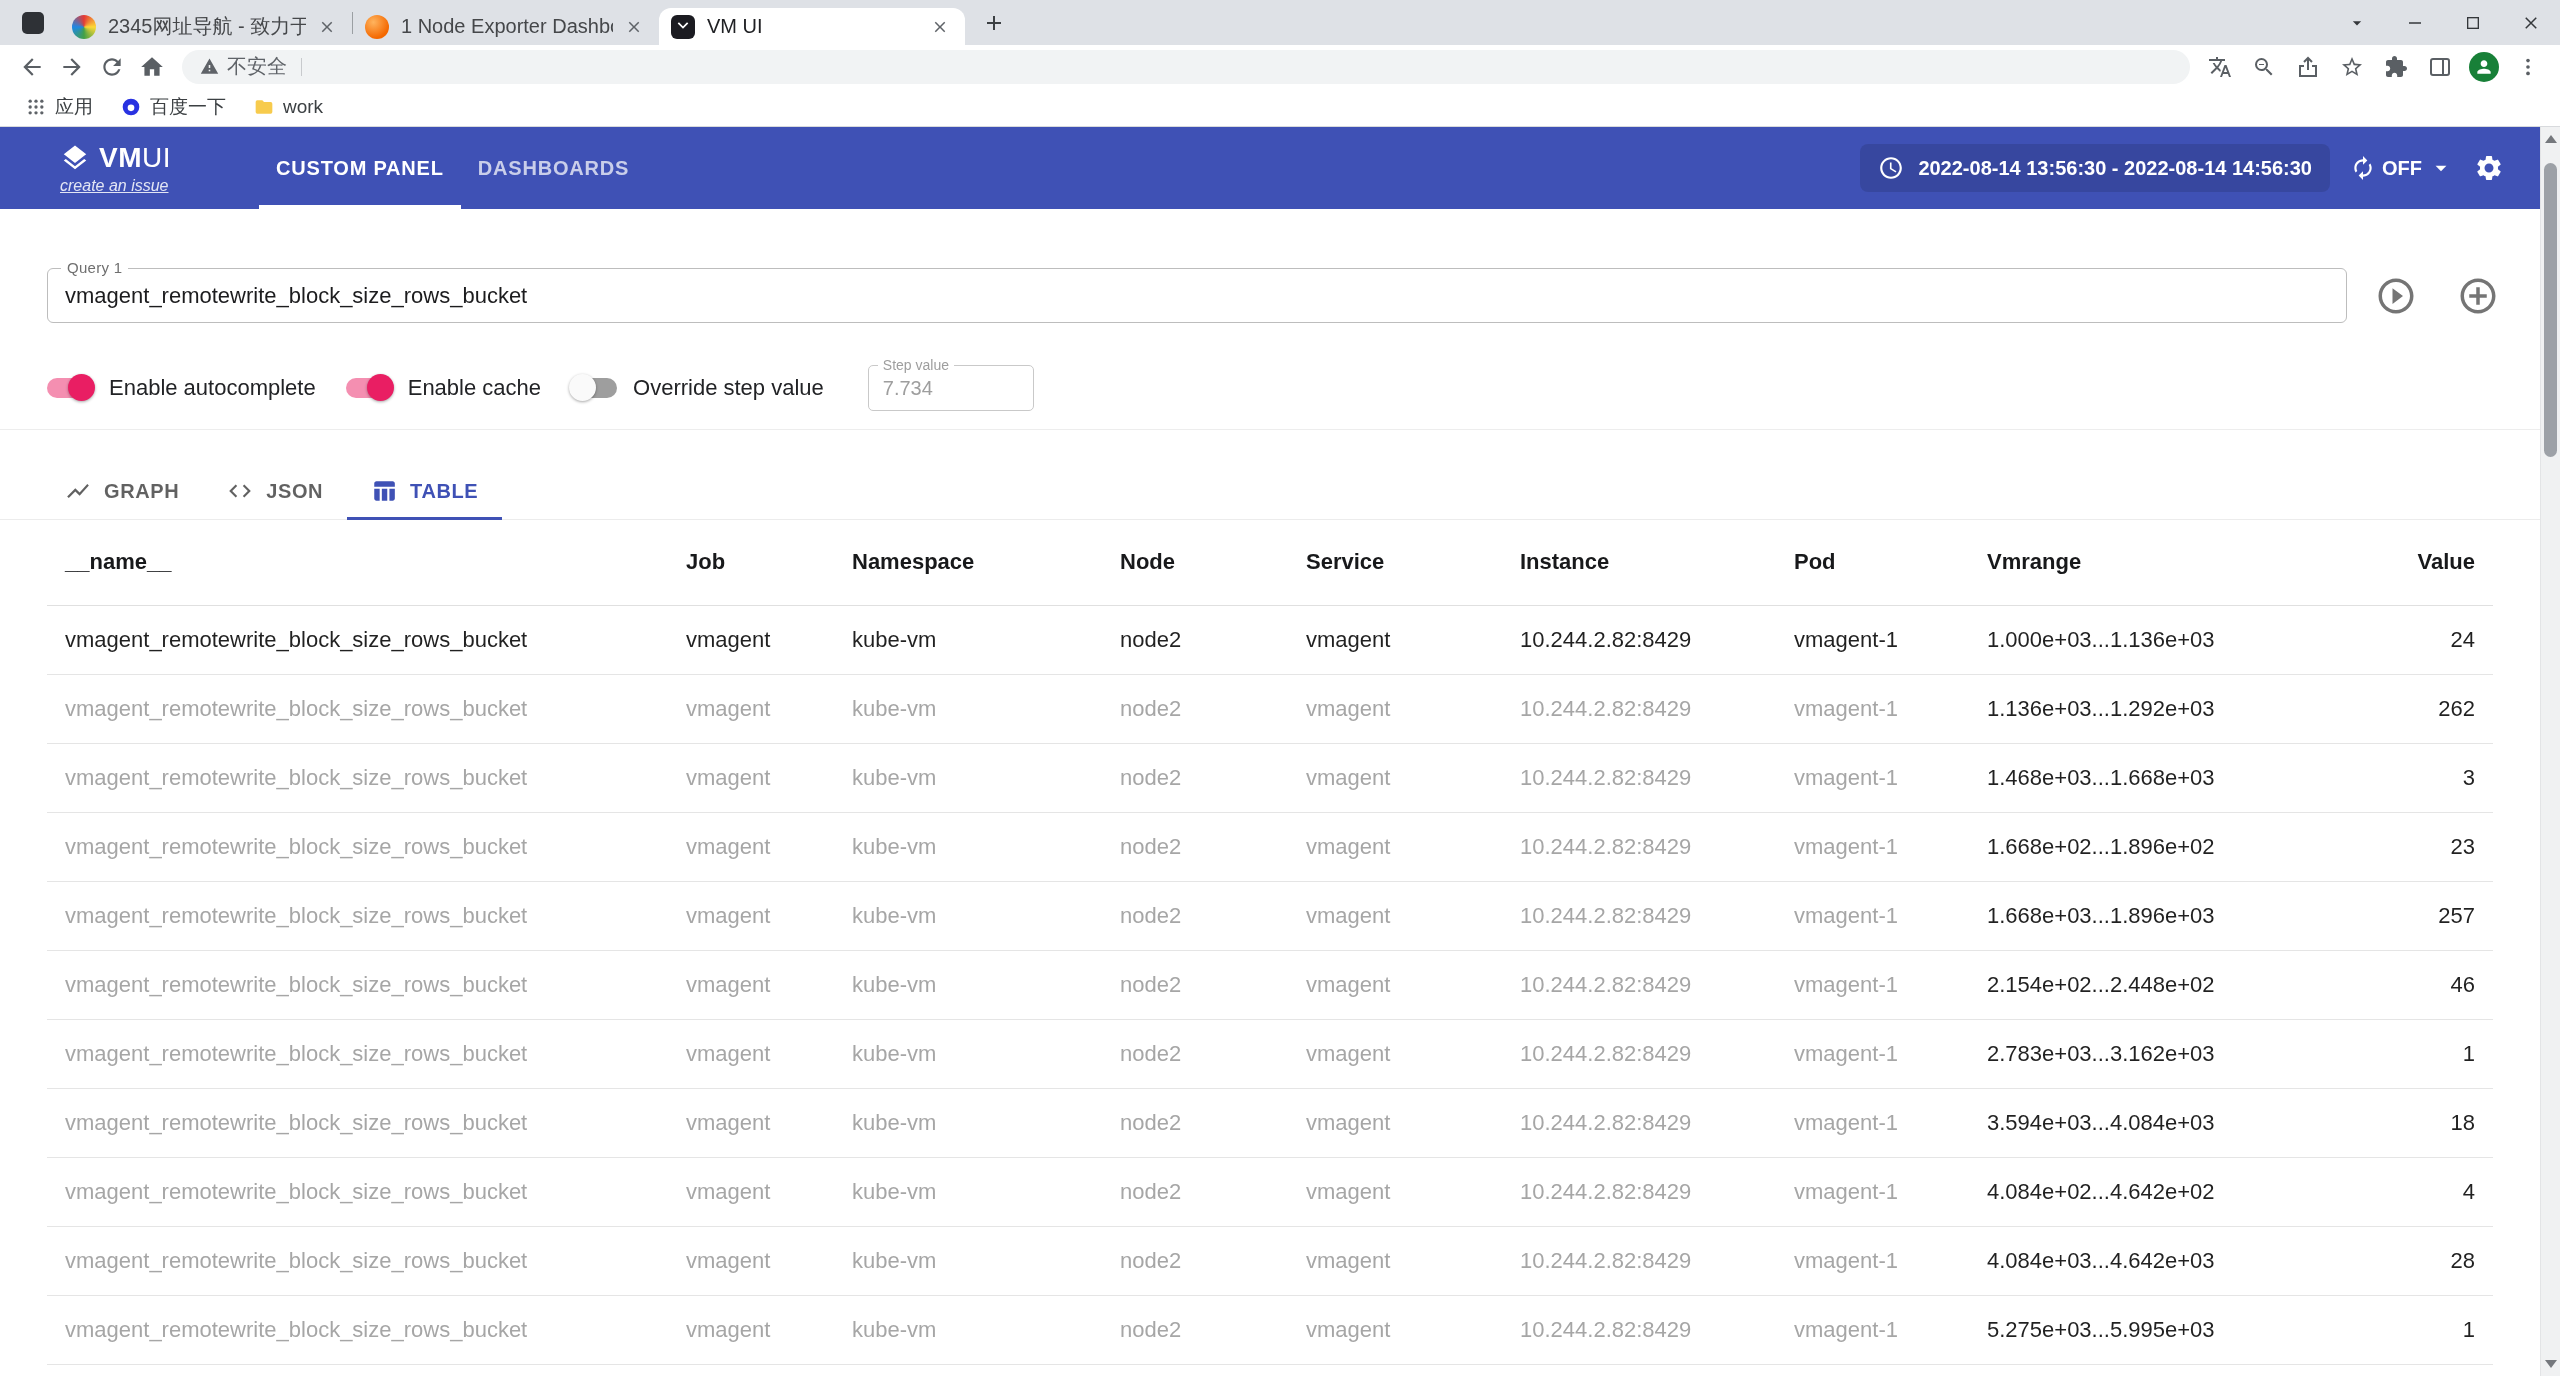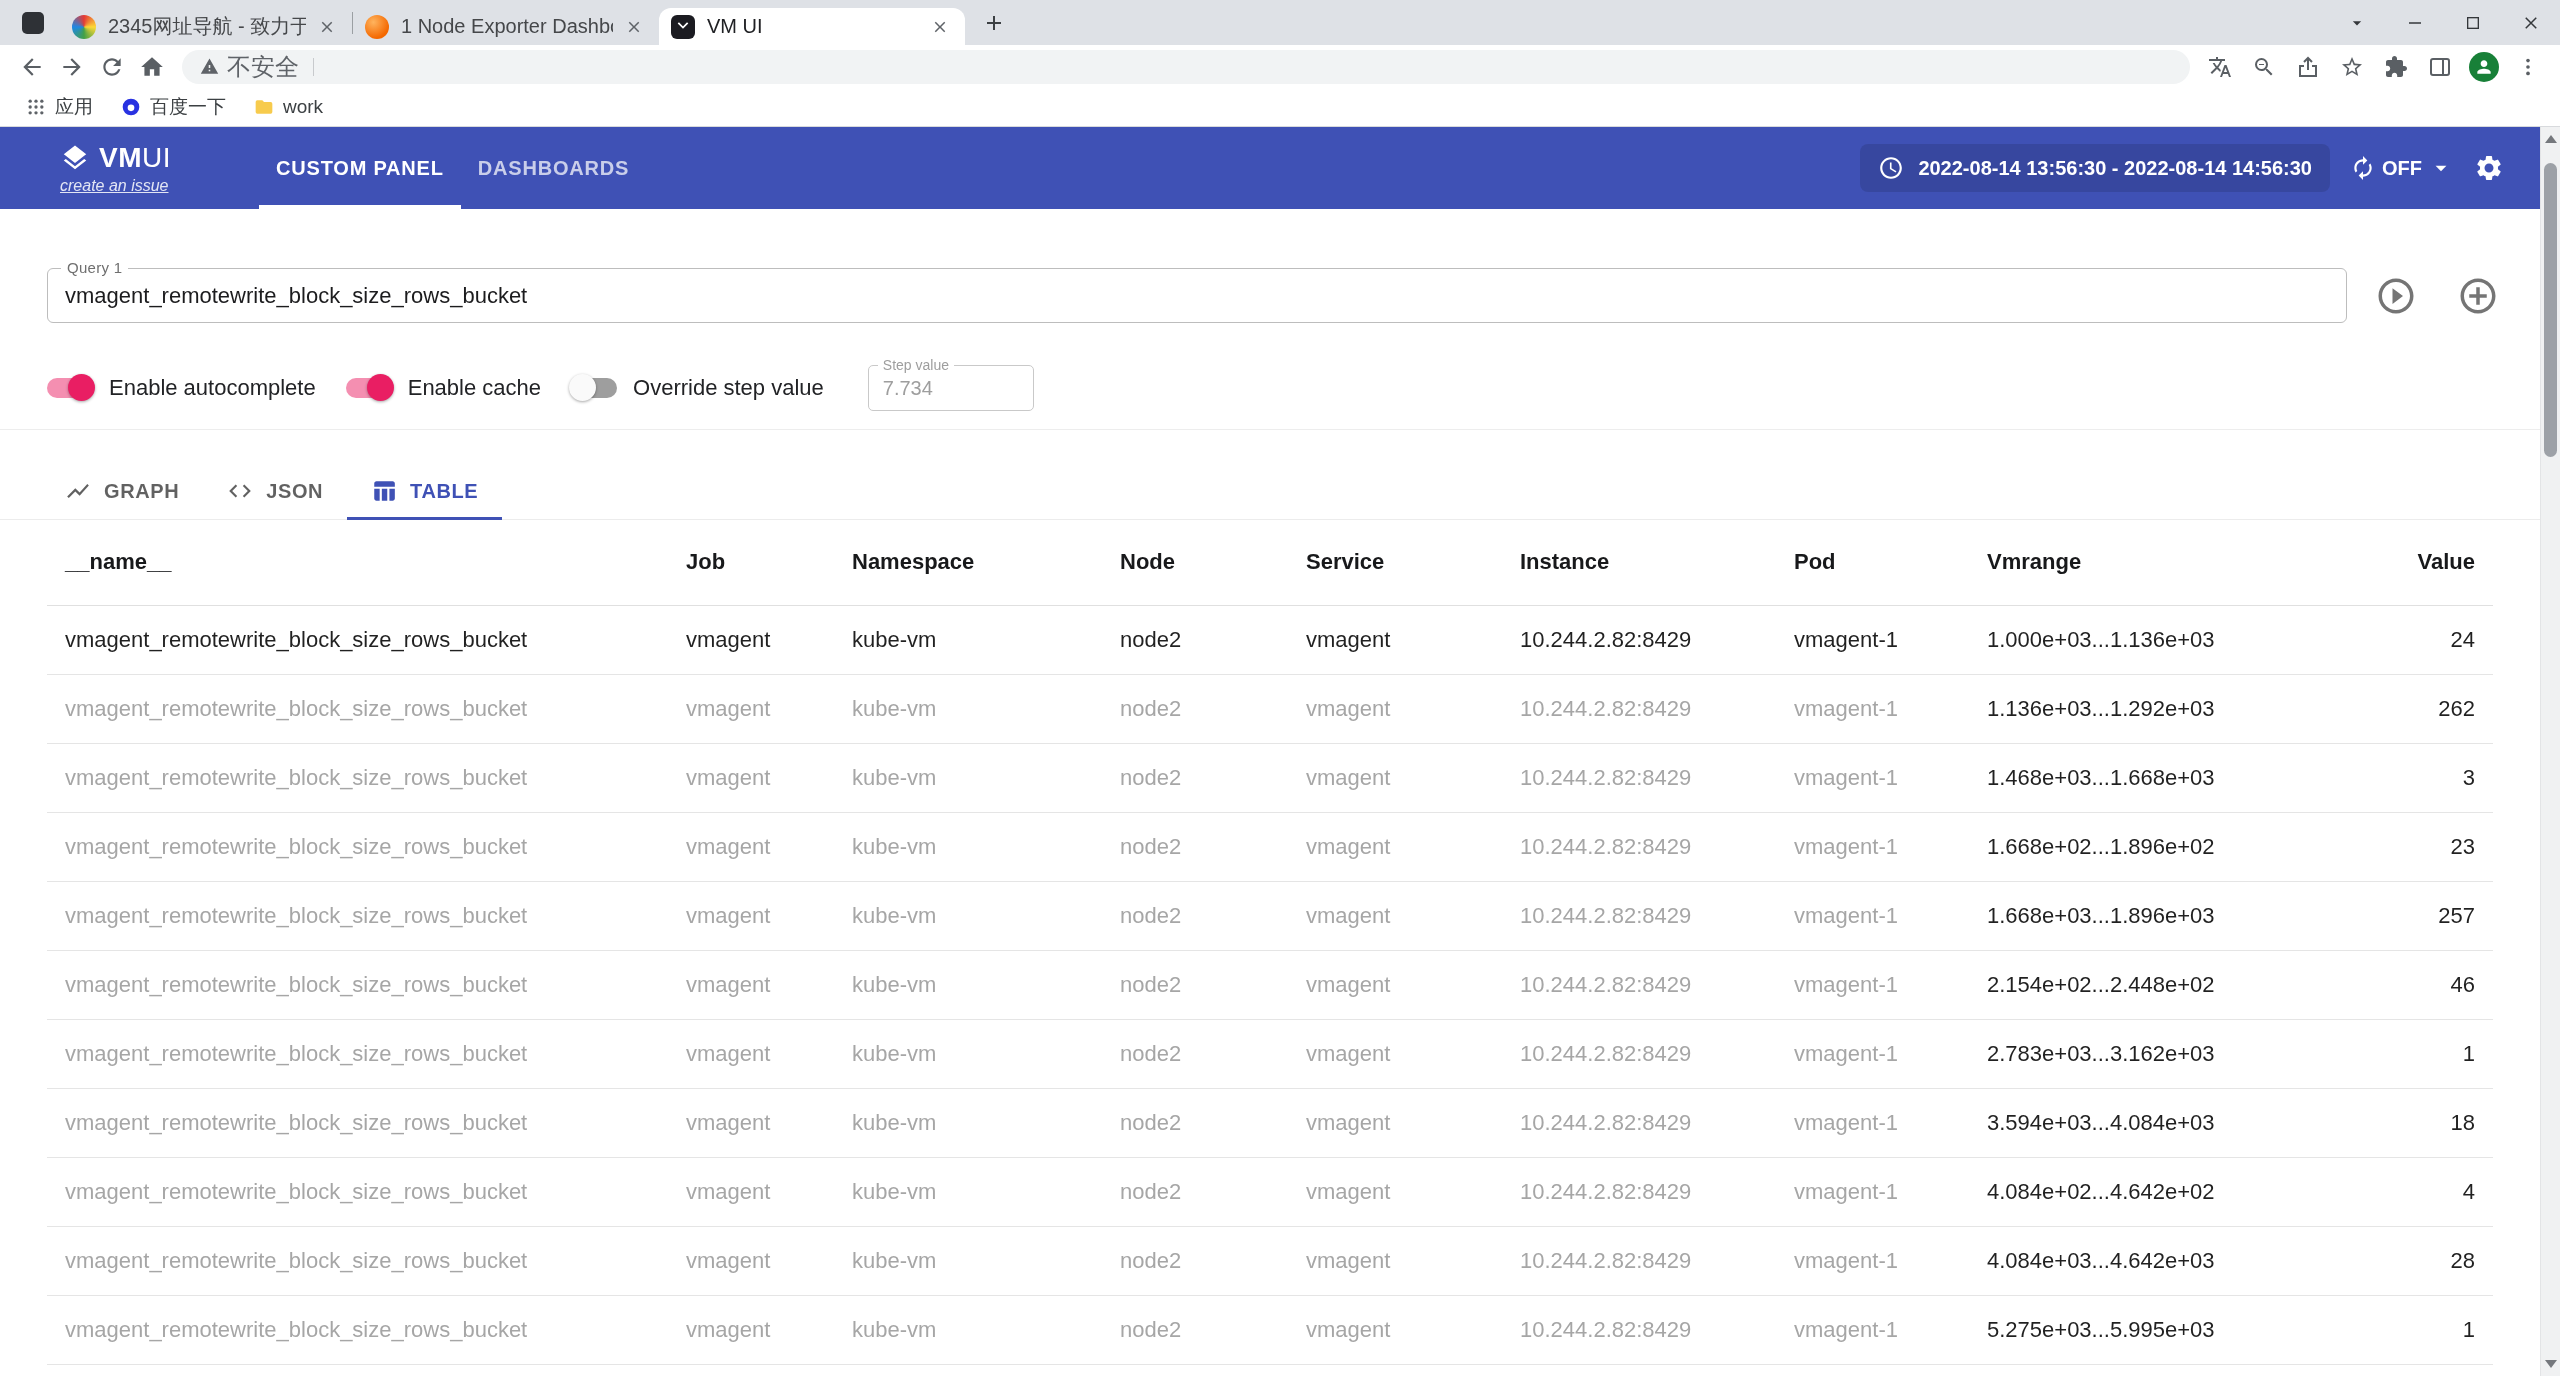--- a/index.html
+++ b/index.html
@@ -18,21 +18,21 @@
   .tabsep { width:1px; height:22px; background:#9b9fa3; align-self:center; margin-bottom:0; flex:none; }
   .fav-2345 { border-radius:50%; background:conic-gradient(#e53935,#fdd835,#43a047,#1e88e5,#e53935); }
   .fav-grafana { border-radius:50%; background:radial-gradient(circle at 35% 30%, #ffb45e, #f46800 70%); }
   .fav-vm { border-radius:6px; background:#1b1b21; display:flex; align-items:center; justify-content:center; }
   .newtab-btn { width:34px; height:34px; border-radius:50%; display:flex; align-items:center; justify-content:center; color:#3c4043; align-self:center; margin-left:12px; }
   .win-controls { position:absolute; right:0; top:0; height:45px; display:flex; }
   .win-btn { width:58px; height:45px; display:flex; align-items:center; justify-content:center; color:#34373b; }
 
   .navbar { height:43px; background:#fff; display:flex; align-items:center; padding:0 12px; }
   .nav-icon { width:40px; height:40px; border-radius:50%; display:flex; align-items:center; justify-content:center; color:#5a5f64; flex:none; }
-  .urlbar { flex:1; min-width:0; height:34px; background:#f1f3f4; border-radius:17px; display:flex; align-items:center; padding:0 18px; margin:0 10px; font-size:24px; color:#202124; }
+  .urlbar { flex:1; min-width:0; height:34px; background:#f1f3f4; border-radius:17px; display:flex; align-items:center; padding:0 18px; margin:0 10px; font-size:20px; color:#202124; }
   .urlbar .sec { display:flex; align-items:center; gap:8px; color:#5f6368; flex:none; }
   .urlbar .divider { width:1px; height:18px; background:#c8cacd; margin:0 14px; flex:none; }
   .urlbar .url { flex:1; min-width:0; white-space:nowrap; overflow:hidden; color:#27292c; }
   .nav-right { display:flex; align-items:center; gap:4px; flex:none; }
   .avatar { width:30px; height:30px; border-radius:50%; background:#188038; display:flex; align-items:center; justify-content:center; color:#fff; }
 
   .bookmarks { height:39px; background:#fff; display:flex; align-items:center; padding-left:16px; border-bottom:1px solid #d8dadd; gap:8px; }
   .bm-item { display:flex; align-items:center; gap:9px; font-size:19px; color:#3c4043; padding:4px 10px; border-radius:6px; }
 
   

